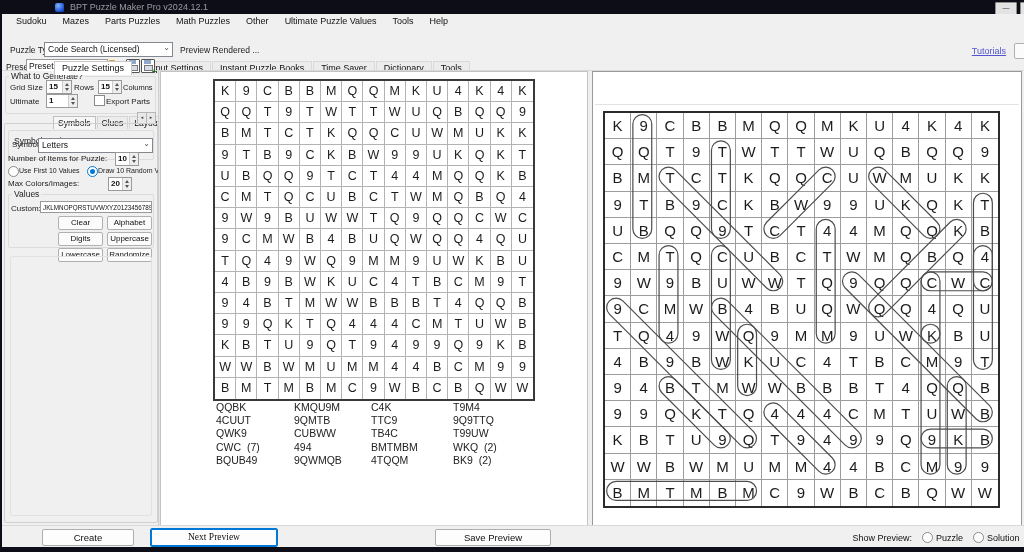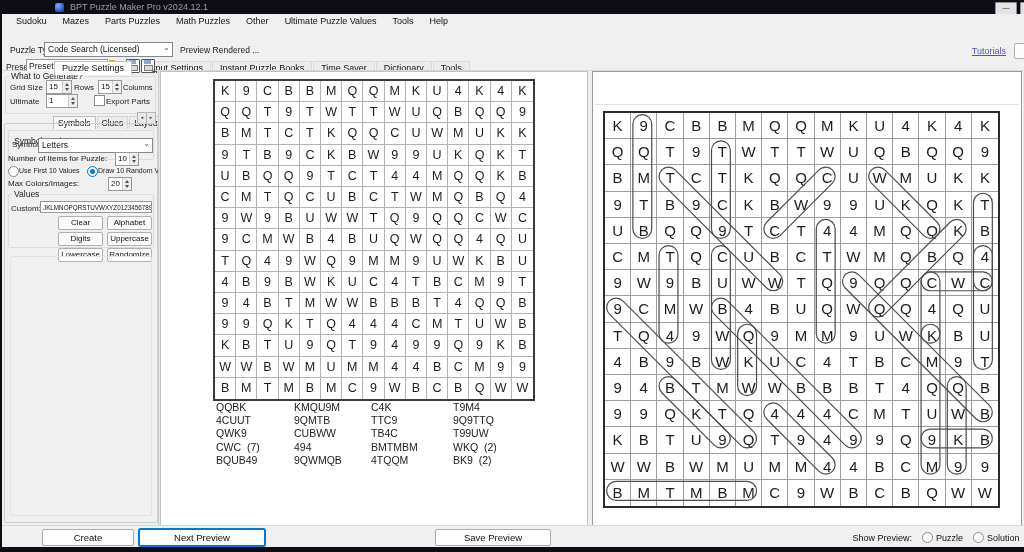--- a/index.html
+++ b/index.html
@@ -33,21 +33,21 @@
   #divider-top{left:0;top:56px;width:1020px;height:1px;background:#d9d9d9;}
   #tutorials{right:64px;top:32px;font-size:9px;color:#5353d1;text-decoration:underline;}
   .btn{position:absolute;background:#fbfbfb;border:1px solid #b0b0b0;border-radius:2px;
        font-size:8px;color:#111;text-align:center;}
   
   .gbox{position:absolute;border:1px solid #dcdcdc;border-radius:2px;}
   .gbox-label{position:absolute;font-size:8.5px;color:#1b1b1b;background:#f0f0f0;padding:0 2px;white-space:nowrap;}
   .tbox{position:absolute;background:#fff;border:1px solid #999;font-size:8.5px;color:#111;
         padding:0 0 0 2px;font-family:"Liberation Sans",sans-serif;}
   input.tbox{outline:none;}
-  .spin{position:absolute;background:#fff;border:1px solid #999;font-size:8px;color:#111;}
+  .spin{position:absolute;background:#fff;border:1px solid #999;font-size:8px;color:#111;font-weight:bold;}
   .spin .v{position:absolute;left:2px;top:1px;}
   .spin .ud{position:absolute;right:0;top:0;bottom:0;width:8px;background:#eee;border-left:1px solid #ccc;}
   .spin .ud:before{content:"";position:absolute;left:2px;top:2px;border-left:2px solid transparent;
         border-right:2px solid transparent;border-bottom:3px solid #555;}
   .spin .ud:after{content:"";position:absolute;left:2px;bottom:2px;border-left:2px solid transparent;
         border-right:2px solid transparent;border-top:3px solid #555;}
   .radio{position:absolute;width:9px;height:9px;border:1px solid #8a8a8a;border-radius:50%;background:#fff;}
   .radio.sel{border-color:#0078d7;}
   .radio.sel:before{content:"";position:absolute;left:2px;top:2px;width:5px;height:5px;border-radius:50%;background:#0078d7;}
   .chk{position:absolute;width:9px;height:9px;border:1px solid #8a8a8a;background:#fff;}
@@ -721,21 +721,21 @@
             <rect x="-35.63199999999999" y="-9.431999999999999" width="71.26399999999998" height="18.863999999999997" rx="9.431999999999999" ry="9.431999999999999" fill="none" stroke="#4d4d4d" stroke-width="1.2" transform="translate(144.1 248.89999999999998) rotate(90)"></rect>
             <rect x="-46.484395334175105" y="-9.431999999999999" width="92.96879066835021" height="18.863999999999997" rx="9.431999999999999" ry="9.431999999999999" fill="none" stroke="#4d4d4d" stroke-width="1.2" transform="translate(301.29999999999995 91.69999999999999) rotate(44.999999999999986)"></rect>
             <rect x="-35.63199999999999" y="-9.431999999999999" width="71.26399999999998" height="18.863999999999997" rx="9.431999999999999" ry="9.431999999999999" fill="none" stroke="#4d4d4d" stroke-width="1.2" transform="translate(353.7 327.5) rotate(0)"></rect>
             <rect x="-46.484395334175105" y="-9.431999999999999" width="92.96879066835021" height="18.863999999999997" rx="9.431999999999999" ry="9.431999999999999" fill="none" stroke="#4d4d4d" stroke-width="1.2" transform="translate(91.69999999999999 301.29999999999995) rotate(45.00000000000003)"></rect>
           </svg>
       </div>
     </div>
 
     <div id="footer" class="abs">
       <div class="fbtn" style="left:40px;top:3px;width:90px;height:15px;line-height:15px;">Create</div>
-      <div class="fbtn focus" style="left:136px;top:2px;width:126px;height:17px;line-height:17px;">Next Preview</div>
+      <div class="fbtn focus" style="left:148px;top:2px;width:126px;height:17px;line-height:17px;font-family:Liberation Serif, serif;">Next Preview</div>
       <div class="fbtn" style="left:433px;top:3px;width:114px;height:15px;line-height:15px;">Save Preview</div>
       <div id="showprev">
         <span>Show Preview:</span>
       <span class="rad"></span>
           <span>Puzzle</span>
           <span class="rad"></span>
           <span>Solution</span>
           <span class="rad sel"></span>
           <span>Both</span>
         </div>

